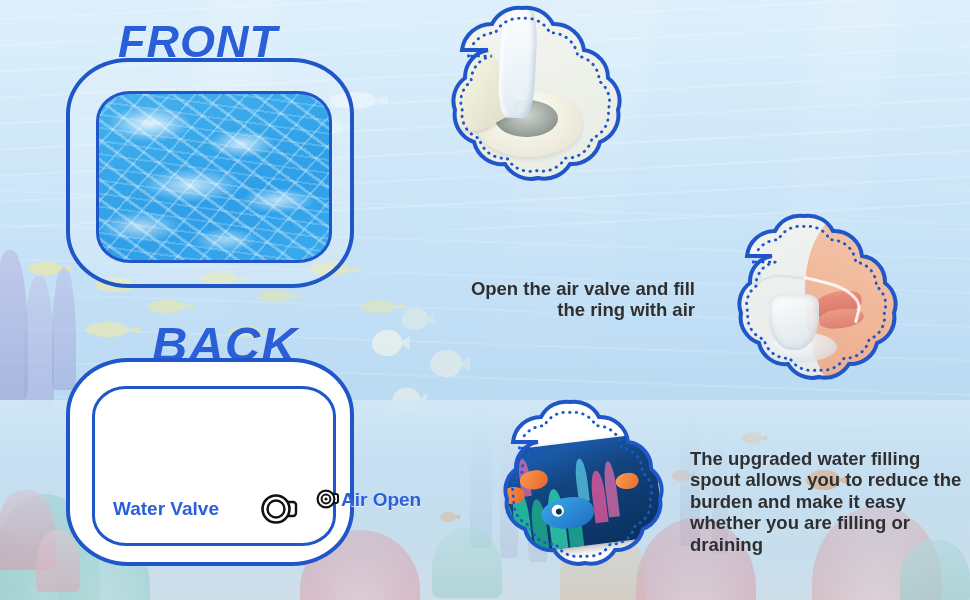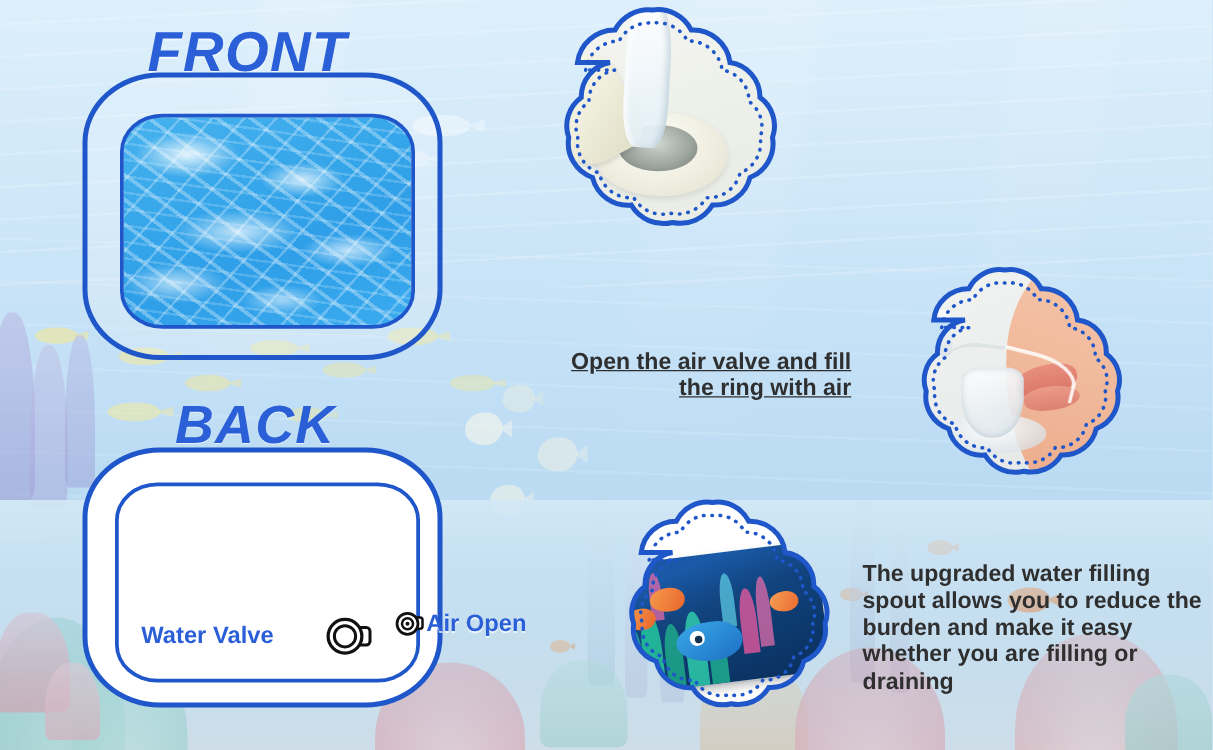--- a/index.html
+++ b/index.html
@@ -61,21 +61,21 @@
   
   .heading{
     position:absolute;
     font-style:italic;font-weight:bold;
     color:#2a5fd8;
     letter-spacing:1px;
     text-shadow:0 1px 0 rgba(255,255,255,.6);
     white-space:nowrap;
   }
   #front-heading{left:118px;top:16px;font-size:45px;}
-  #back-heading{left:140px;top:316px;font-size:43px;}
+  #back-heading{left:152px;top:316px;font-size:49px;}
 
   
   .mat-outer{
     position:absolute;
     border:4px solid #1f56c9;
     border-radius:62px/56px;
     box-sizing:border-box;
   }
   .mat-inner{
     position:absolute;
@@ -172,21 +172,21 @@
   .c3-mat .fishy{position:absolute;border-radius:52% 42% 42% 52%/50%;}
   .c3-fold{position:absolute;left:11%;top:64%;width:78%;height:15%;transform:rotate(-7deg);
     background:linear-gradient(180deg,rgba(255,255,255,.85),rgba(225,235,245,.6));border-radius:0 0 5px 5px;}
 
   
   .caption{
     position:absolute;color:#2f2f2f;font-weight:bold;line-height:1.16;
   }
   #cap-water{left:643px;top:28px;width:320px;font-size:18.5px;}
   #cap-water .p2{margin-top:8px;display:block;}
-  #cap-air{left:441px;top:278px;width:240px;font-size:18.5px;text-align:right;text-decoration:underline;}
+  #cap-air{left:455px;top:278px;width:240px;font-size:18.5px;text-align:right;}
   #cap-spout{left:690px;top:448px;width:275px;font-size:18.5px;}
 </style>
 </head>
 <body>
 
 <div id="stage">
 
   <div class="bg-base"></div>
   <div class="bg-waves"></div>
   <div class="bg-waves2"></div>

